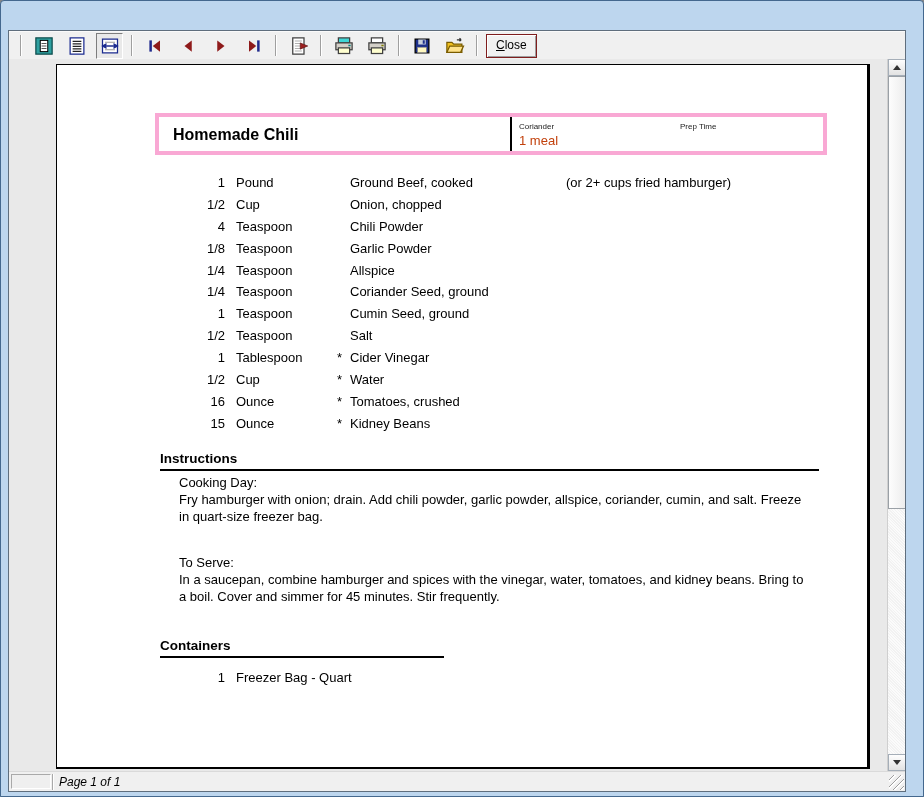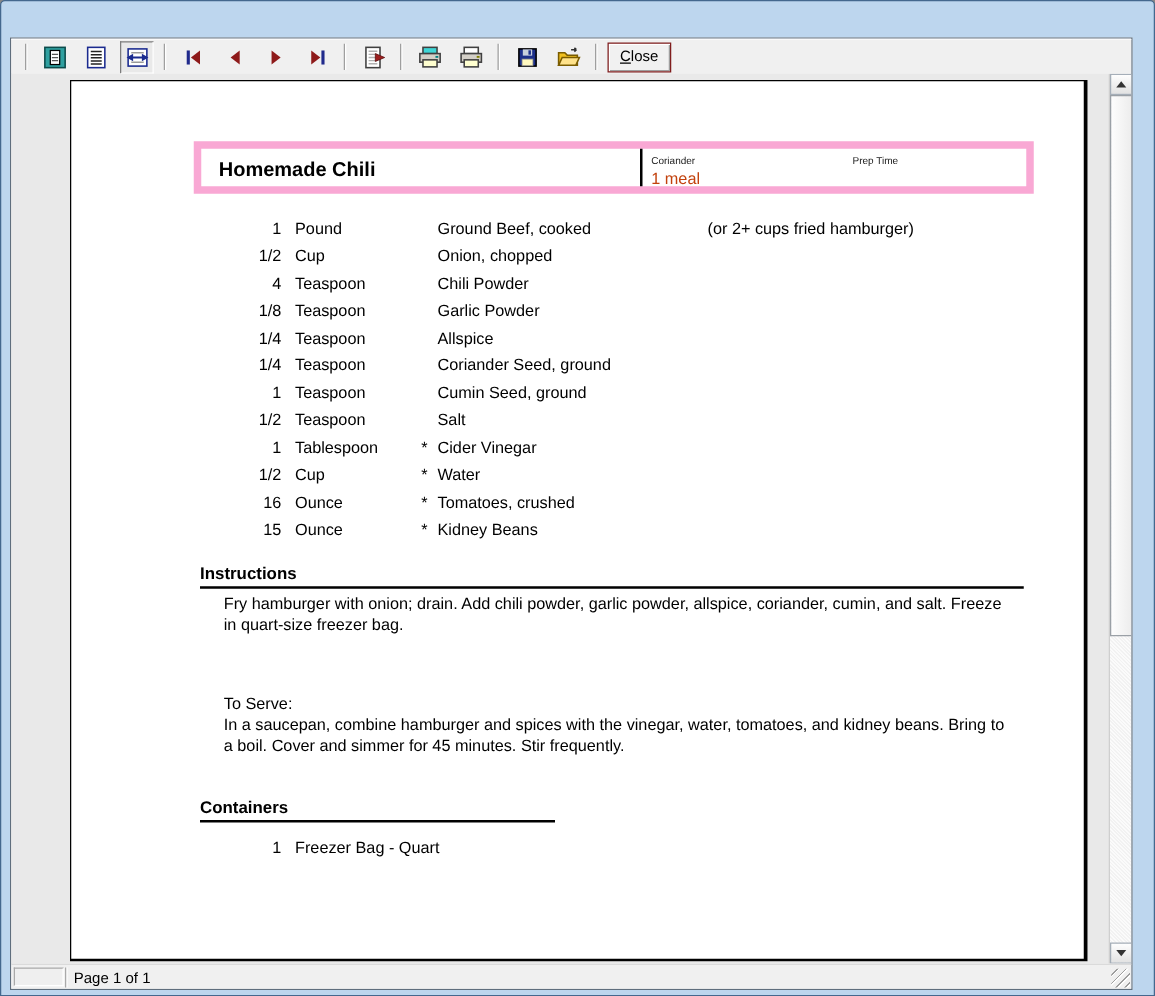--- a/index.html
+++ b/index.html
@@ -49,27 +49,27 @@
   .tri-up{width:0;height:0;border-left:4px solid transparent;border-right:4px solid transparent;border-bottom:5px solid #333;}
   .tri-down{width:0;height:0;border-left:4px solid transparent;border-right:4px solid transparent;border-top:5px solid #333;}
   .vs-thumb{position:absolute;left:0;top:17px;width:18px;height:433px;border:1px solid #9aa0a6;
     background:linear-gradient(90deg,#fdfdfd,#ededed);}
 
   
   .statusbar{height:20px;display:flex;align-items:center;background:#f0f0f0;border-top:1px solid #dadada;
     position:relative;font-size:12px;color:#000;padding-left:2px;flex:0 0 auto;}
   .sb-panel1{width:40px;height:15px;border:1px solid;border-color:#a9a9a9 #ffffff #ffffff #a9a9a9;margin-right:1px;background:#efefef;}
   .sb-div{width:0;height:16px;border-left:1px solid #a9a9a9;border-right:1px solid #ffffff;margin-right:5px;}
-  .sb-text{flex:1;}
+  .sb-text{flex:1;font-style:italic;}
   .sb-grip{position:absolute;right:1px;bottom:1px;width:15px;height:15px;
     background:repeating-linear-gradient(135deg,rgba(0,0,0,0) 0 3px,#9e9e9e 3px 4px,#ffffff 4px 5px);}
 
   
   .page *{white-space:nowrap;}
-  .header-box{position:absolute;left:98px;top:48px;width:672px;height:42px;border:6px solid #f9a8d4;}
+  .header-box{position:absolute;left:98px;top:48px;width:672px;height:42px;border:4px solid #f9a8d4;}
   .hb-title{position:absolute;left:14px;top:9px;font-size:16px;font-weight:bold;color:#000;}
   .hb-div{position:absolute;left:351px;top:0;bottom:0;width:2px;background:#000;}
   .hb-lbl{position:absolute;font-size:8px;color:#222;}
   .hb-servings-lbl{left:360px;top:5px;}
   .hb-prep-lbl{left:521px;top:5px;}
   .hb-val{position:absolute;font-size:13px;color:#c2410c;}
   .hb-servings-val{left:360px;top:16px;}
   .hb-prep-val{left:521px;top:16px;}
 
   .ing-rows{position:absolute;left:0;top:110px;right:0;}
@@ -313,20 +313,21 @@
     <span class="c-unit">Ounce</span>
     <span class="c-marker">*</span>
     <span class="c-name">Kidney Beans</span>
   </div>
 </div>
 
         <div class="sec-head sec-instructions">Instructions</div>
 
         <div>
   <div class="instr-sec instr-sec-0">
+    <div class="instr-label">Cooking Day:</div>
     <div class="instr-text">Fry hamburger with onion; drain. Add chili powder, garlic powder, allspice, coriander, cumin, and salt. Freeze in quart-size freezer bag.</div>
   </div>
 
   <div class="instr-sec instr-sec-1">
     <div class="instr-label">To Serve:</div>
     <div class="instr-text">In a saucepan, combine hamburger and spices with the vinegar, water, tomatoes, and kidney beans. Bring to a boil. Cover and simmer for 45 minutes. Stir frequently.</div>
   </div>
 </div>
 
         <div class="sec-head sec-containers">Containers</div>

